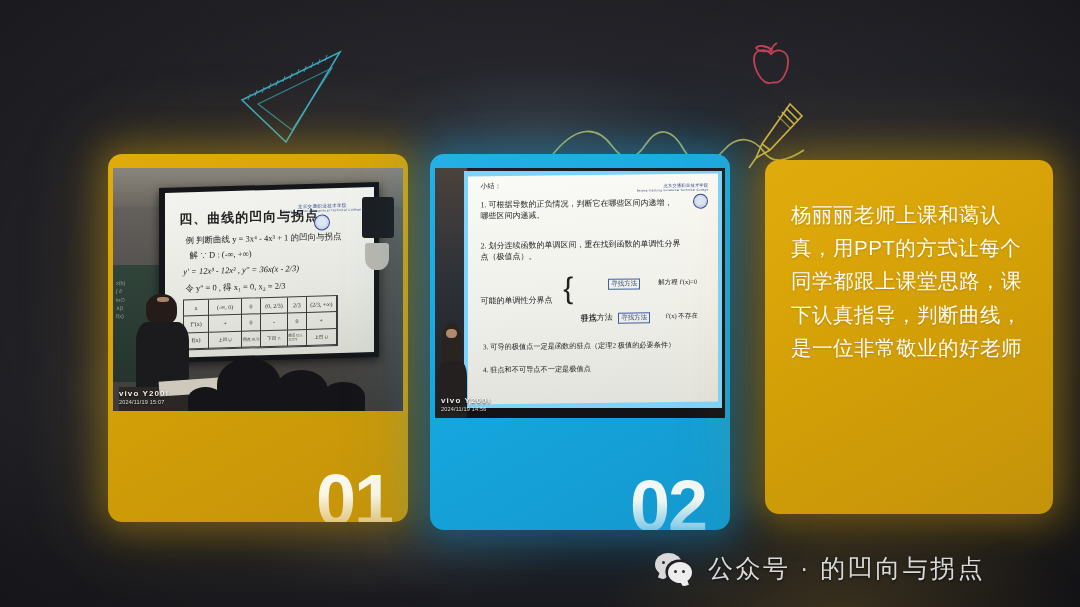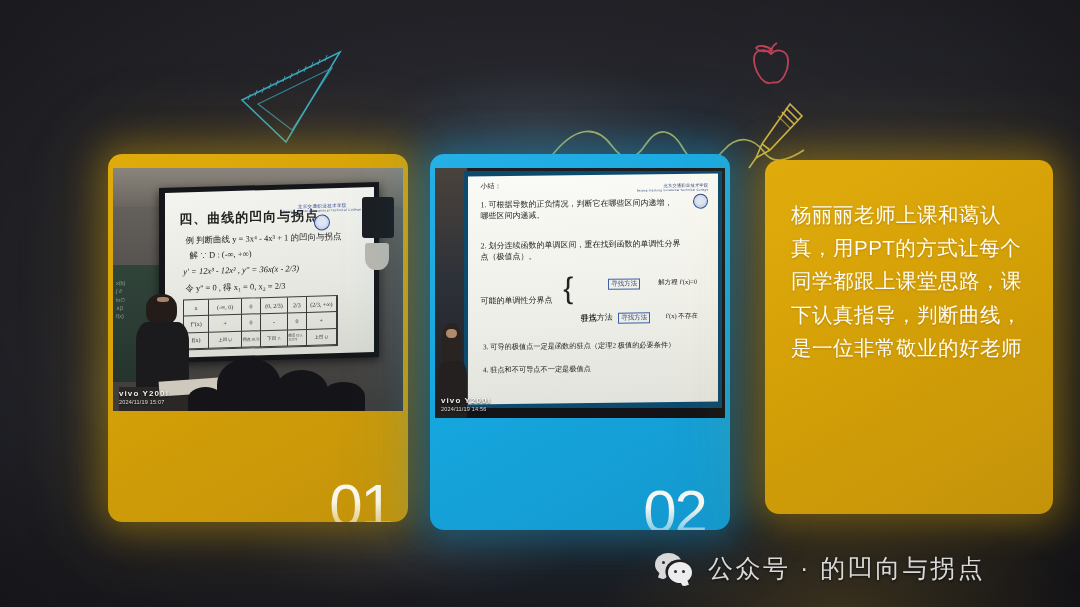--- a/index.html
+++ b/index.html
@@ -72,21 +72,21 @@
     position:absolute; left:5px; right:5px; top:14px; height:240px;
     overflow:hidden; background:#2a2a2a;
   }
   #card-01 .card-photo { top:14px; height:243px; }
   #card-02 .card-photo { top:14px; height:250px; }
 
   .photo-inner { position:absolute; inset:0; }
 
   .card-number {
     position:absolute; right:16px; bottom:-14px;
-    font-size:60px; font-weight:normal; line-height:1;
+    font-size:72px; font-weight:bold; line-height:1;
     letter-spacing:-2px;
     color:#fff;
     background:linear-gradient(180deg,#ffffff 0%,#fdfbf3 42%,rgba(255,255,255,.55) 78%,rgba(255,255,255,.12) 100%);
     -webkit-background-clip:text; background-clip:text;
     -webkit-text-fill-color:transparent;
     text-shadow:none;
     opacity:.95;
   }
   #card-02 .card-number { right:24px; bottom:-12px; }
   #card-03 .card-number { right:-6px; bottom:-8px; }
@@ -131,21 +131,21 @@
   .s1-ring     { width:16px; height:16px; border:1.4px solid #2b4a8f; border-radius:50%; margin:2px auto 0;
                  background:radial-gradient(circle at 50% 45%, #dfe6f3 35%, #c3cfe6 70%); }
   .s1-table    { position:absolute; left:9%; top:65%; width:74%; height:31%;
                  border:1px solid #3a3a3a; display:grid; grid-template-columns:16% 22% 12% 18% 12% 20%;
                  grid-template-rows:repeat(3,1fr); font-size:6px; color:#2a2a2a; }
   .s1-table div{ border-right:1px solid #3a3a3a; border-bottom:1px solid #3a3a3a;
                  display:flex; align-items:center; justify-content:center; font-family:"Liberation Serif",serif; }
 
   
   .p2-bg       { position:absolute; inset:0; background:linear-gradient(180deg,#1d1e22,#131317); }
-  .p2-frame    { position:absolute; left:10%; top:1%; width:89%; height:95%; background:#0c4a6e; }
+  .p2-frame    { position:absolute; left:10%; top:1%; width:89%; height:95%; background:#7dd3fc; }
   .p2-screen   { position:absolute; left:1.5%; top:2%; width:97%; height:96%;
                  background:linear-gradient(178deg,#fafaf6 0%,#f0f0ea 55%,#e2e2dc 100%); transform:skewY(-.7deg); }
   .p2-left     { position:absolute; left:0; top:0; width:11%; height:100%;
                  background:linear-gradient(180deg,#4a423c 0%,#2d3138 45%,#1c1e22 100%); }
   .p2-teacher  { position:absolute; left:1%; top:62%; width:10%; height:38%; }
   .p2-head     { position:absolute; left:10%; top:0; width:74%; height:42%; background:#2a2420; border-radius:48% 48% 38% 38%; }
   .p2-face     { position:absolute; left:26%; top:14%; width:48%; height:24%; background:#b48a6d; border-radius:44%; }
   .p2-body     { position:absolute; left:0; top:40%; width:100%; height:60%; background:#23201f; border-radius:26% 26% 0 0; }
 
   .slide2-txt  { position:absolute; color:#1e1e1e; font-family:"Liberation Serif","DejaVu Serif",serif; font-size:8px; line-height:1.45; }

